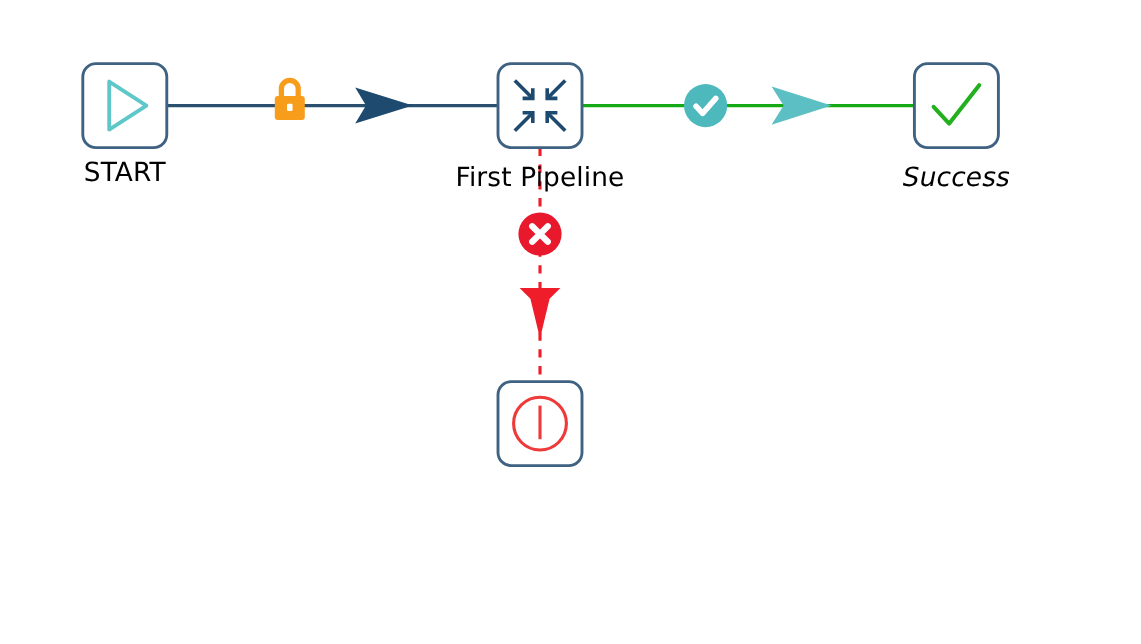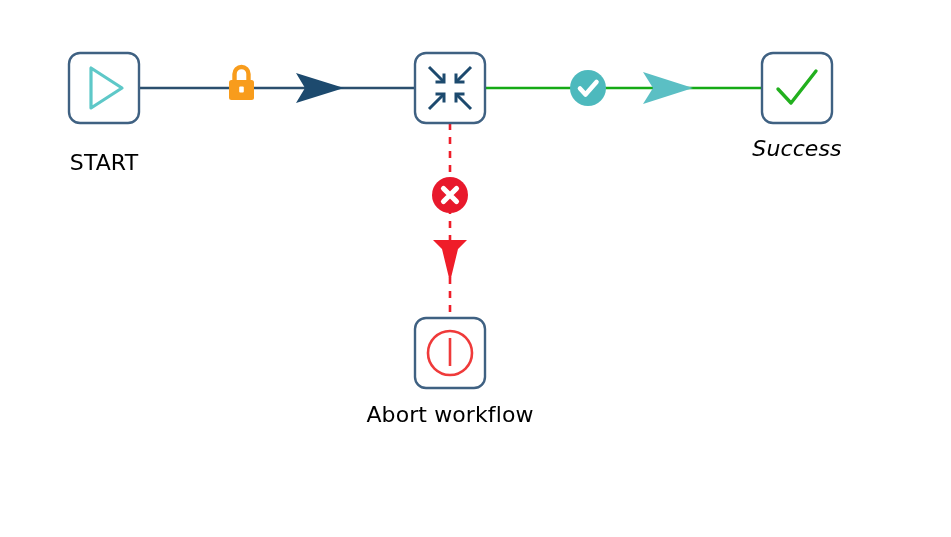--- a/index.html
+++ b/index.html
@@ -28,21 +28,21 @@
   .node-label {
     position: absolute;
     font-family: "DejaVu Sans", sans-serif;
     font-size: 22px;
     color: #000000;
     white-space: nowrap;
     text-align: center;
     transform: translateX(-50%);
     letter-spacing: 0.1px;
   }
-  #label-start   { left: 104px; top: 150px; }
+  #label-start   { left: 104px; top: 132px; }
   #label-pipeline{ left: 450px; top: 136px; }
   #label-success { left: 797px; top: 136px; font-style: italic; }
   #label-abort   { left: 450px; top: 402px; }
 </style>
 </head>
 <body>
 
 <div id="canvas">
 
   <svg id="flow-svg" viewBox="0 0 951 537" xmlns="http://www.w3.org/2000/svg">
@@ -113,18 +113,18 @@
       <rect x="415" y="318" width="70" height="70" rx="11" fill="#ffffff" stroke="#3f6182" stroke-width="2.4"></rect>
       <g>
         <circle cx="450" cy="353" r="22" fill="none" stroke="#ef3a3a" stroke-width="2.6"></circle>
         <line x1="450" y1="338" x2="450" y2="366" stroke="#ef3a3a" stroke-width="2.6" stroke-linecap="butt"></line>
       </g>
     </g>
   </svg>
 
   <div class="node-label" id="label-start">START</div>
 
+  <div class="node-label" id="label-pipeline">First Pipeline</div>
 
   <div class="node-label" id="label-success">Success</div>
 
-  <div class="node-label" id="label-abort">Abort workflow</div>
 
 </div>
 
 </body></html>

